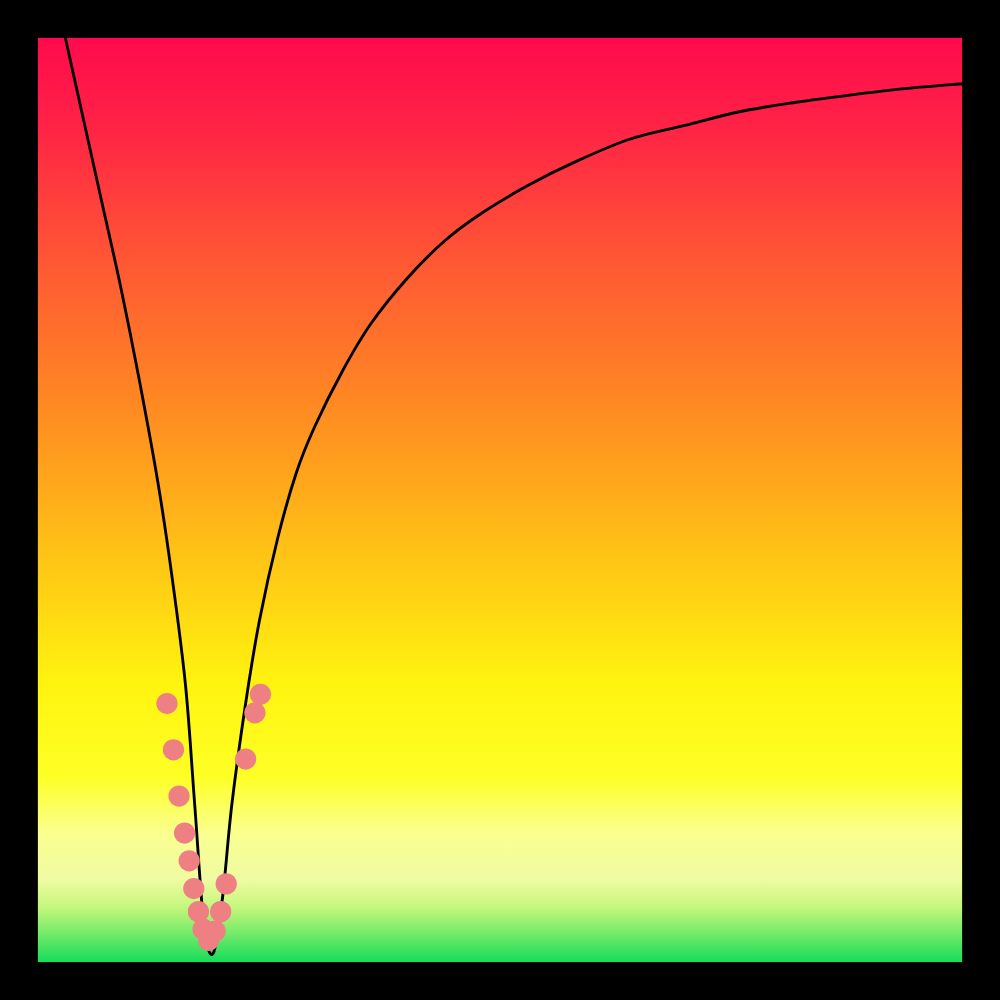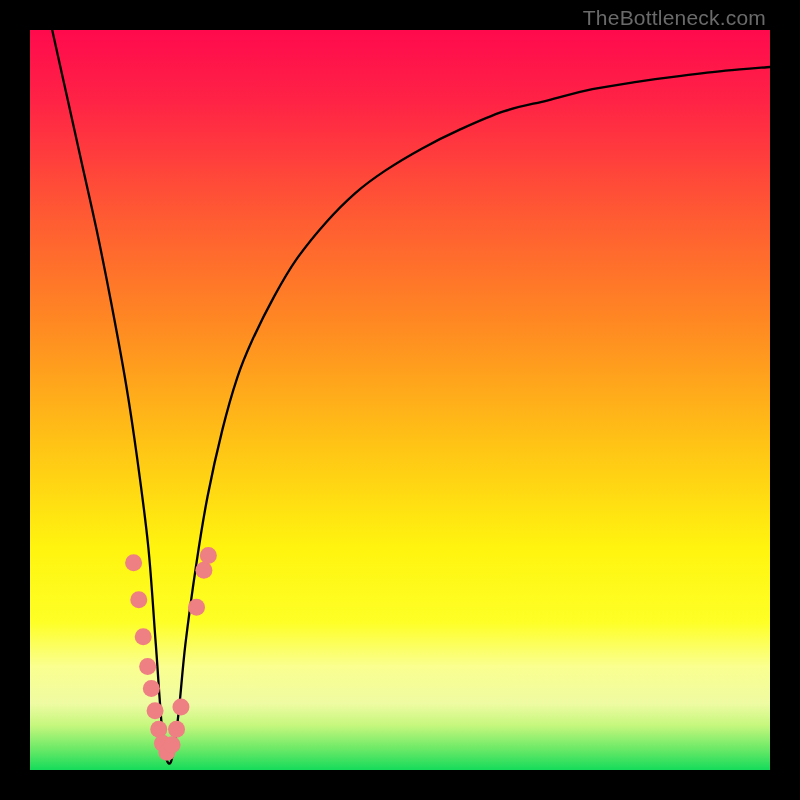--- a/index.html
+++ b/index.html
@@ -89,14 +89,13 @@
           <circle cx="136.90" cy="722.24" r="8.5" fill="#ee7f82"></circle>
           <circle cx="142.08" cy="714.84" r="8.5" fill="#ee7f82"></circle>
           <circle cx="146.52" cy="699.30" r="8.5" fill="#ee7f82"></circle>
           <circle cx="150.96" cy="677.10" r="8.5" fill="#ee7f82"></circle>
           <circle cx="166.50" cy="577.20" r="8.5" fill="#ee7f82"></circle>
           <circle cx="173.90" cy="540.20" r="8.5" fill="#ee7f82"></circle>
           <circle cx="178.34" cy="525.40" r="8.5" fill="#ee7f82"></circle>
         </g>
     </svg>
   </div>
-  <div class="watermark">TheBottleneck.com</div>
 </div>
 
 </body></html>

